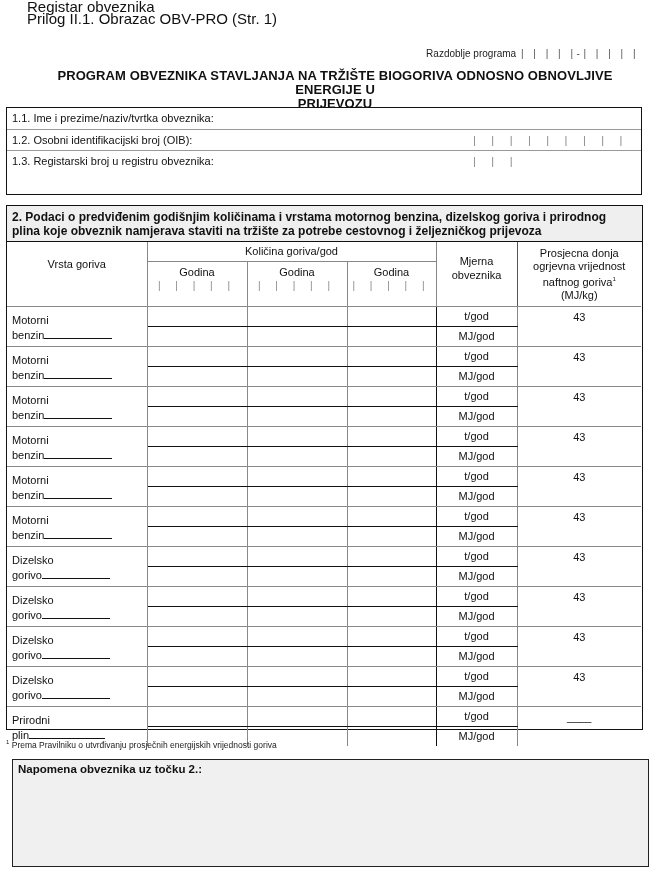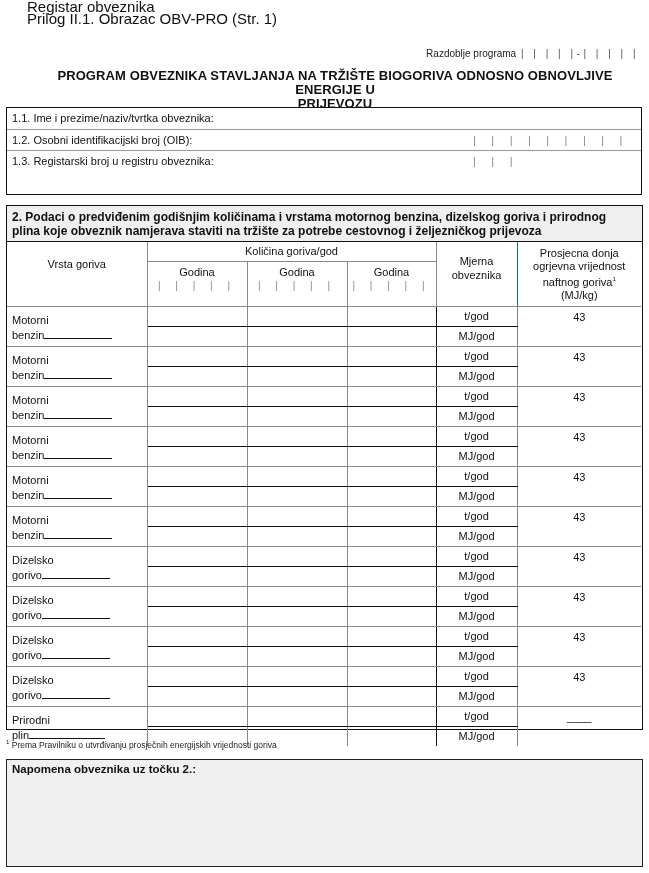--- a/index.html
+++ b/index.html
@@ -44,21 +44,21 @@
   td.unit { height: 19px; line-height: 19px; border-right: 1px solid #888; }
   td.val { border-bottom: 1px solid #888; line-height: 20px; }
   tr.r-top td.qty, tr.r-top td.unit { border-bottom: 1px solid #111; }
   tr.r-bot td.qty, tr.r-bot td.unit { border-bottom: 1px solid #888; }
   tr.last.r-bot td { border-bottom: none; }
   .uline { display: inline-block; border-bottom: 1px solid #111; height: 11px; vertical-align: baseline; }
 
   .footnote { top: 739px; left: 6px; font-size: 8.5px; color: #222; }
   .footnote sup { font-size: 6px; }
 
-  .notes { top: 759px; left: 6px; width: 637px; height: 108px; background: #f0f0f0;
+  .notes { top: 759px; left: 12px; width: 637px; height: 108px; background: #f0f0f0;
            border: 1.5px solid #222; box-sizing: border-box; padding: 3px 5px; }
   .notes .lbl { font-weight: bold; font-size: 11.5px; }
 </style>
 </head>
 <body>
 
 <div class="abs hdr-line" style="top:1px">Registar obveznika</div>
 <div class="abs hdr-line" style="top:13px">Prilog II.1. Obrazac OBV-PRO (Str. 1)</div>
 
 <div class="abs period">

